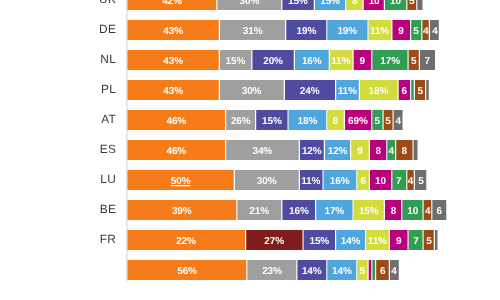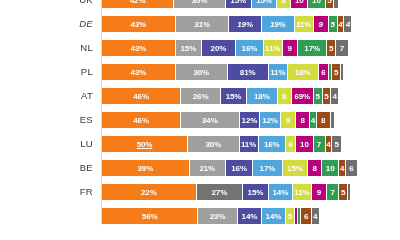--- a/index.html
+++ b/index.html
@@ -106,21 +106,21 @@
             <span class="lbl">10</span>
           </div>
           <div class="seg" style="width: 8.6px; background: rgb(156, 74, 22);">
             <span class="lbl">5</span>
           </div>
           <div class="seg" style="width: 3.44px; background: rgb(110, 110, 110);">
             <span class="lbl"></span>
           </div>
         </div>
       </div>
-      <div class="row" style="top: 16px; font-style: italic;">
+      <div class="row" style="top: 16px;">
         <div class="row-label">DE</div>
         <div class="bar">
           <div class="seg" style="width: 73.96px; background: rgb(245, 124, 24);">
             <span class="lbl">43%</span>
           </div>
           <div class="seg" style="width: 53.32px; background: rgb(159, 159, 159);">
             <span class="lbl">31%</span>
           </div>
           <div class="seg" style="width: 32.68px; background: rgb(78, 75, 160);">
             <span class="lbl">19%</span>
@@ -180,21 +180,21 @@
       <div class="row" style="top: 64px;">
         <div class="row-label">PL</div>
         <div class="bar">
           <div class="seg" style="width: 73.96px; background: rgb(245, 124, 24);">
             <span class="lbl">43%</span>
           </div>
           <div class="seg" style="width: 51.6px; background: rgb(159, 159, 159);">
             <span class="lbl">30%</span>
           </div>
           <div class="seg" style="width: 41.28px; background: rgb(78, 75, 160);">
-            <span class="lbl">81%</span>
+            <span class="lbl">24%</span>
           </div>
           <div class="seg" style="width: 18.92px; background: rgb(78, 166, 220);">
             <span class="lbl">11%</span>
           </div>
           <div class="seg" style="width: 30.96px; background: rgb(210, 220, 60);">
             <span class="lbl">18%</span>
           </div>
           <div class="seg" style="width: 10.32px; background: rgb(185, 0, 124);">
             <span class="lbl">6</span>
           </div>
@@ -208,21 +208,21 @@
             <span class="lbl"></span>
           </div>
         </div>
       </div>
       <div class="row" style="top: 88px;">
         <div class="row-label">AT</div>
         <div class="bar">
           <div class="seg" style="width: 79.12px; background: rgb(245, 124, 24);">
             <span class="lbl">46%</span>
           </div>
-          <div class="seg" style="width: 40px; background: rgb(159, 159, 159);">
+          <div class="seg" style="width: 24px; background: rgb(159, 159, 159);">
             <span class="lbl">26%</span>
           </div>
           <div class="seg" style="width: 25.8px; background: rgb(78, 75, 160);">
             <span class="lbl">15%</span>
           </div>
           <div class="seg" style="width: 30.96px; background: rgb(78, 166, 220);">
             <span class="lbl">18%</span>
           </div>
           <div class="seg" style="width: 13.76px; background: rgb(210, 220, 60);">
             <span class="lbl">8</span>
@@ -336,21 +336,21 @@
             <span class="lbl">6</span>
           </div>
         </div>
       </div>
       <div class="row" style="top: 184px;">
         <div class="row-label">FR</div>
         <div class="bar">
           <div class="seg" style="width: 94.6px; background: rgb(245, 124, 24);">
             <span class="lbl">22%</span>
           </div>
-          <div class="seg" style="width: 46.44px; background: #737373;">
+          <div class="seg" style="width: 46.44px; background: #7f1d1d;">
             <span class="lbl">27%</span>
           </div>
           <div class="seg" style="width: 25.8px; background: rgb(78, 75, 160);">
             <span class="lbl">15%</span>
           </div>
           <div class="seg" style="width: 24.08px; background: rgb(78, 166, 220);">
             <span class="lbl">14%</span>
           </div>
           <div class="seg" style="width: 18.92px; background: rgb(210, 220, 60);">
             <span class="lbl">11%</span>

